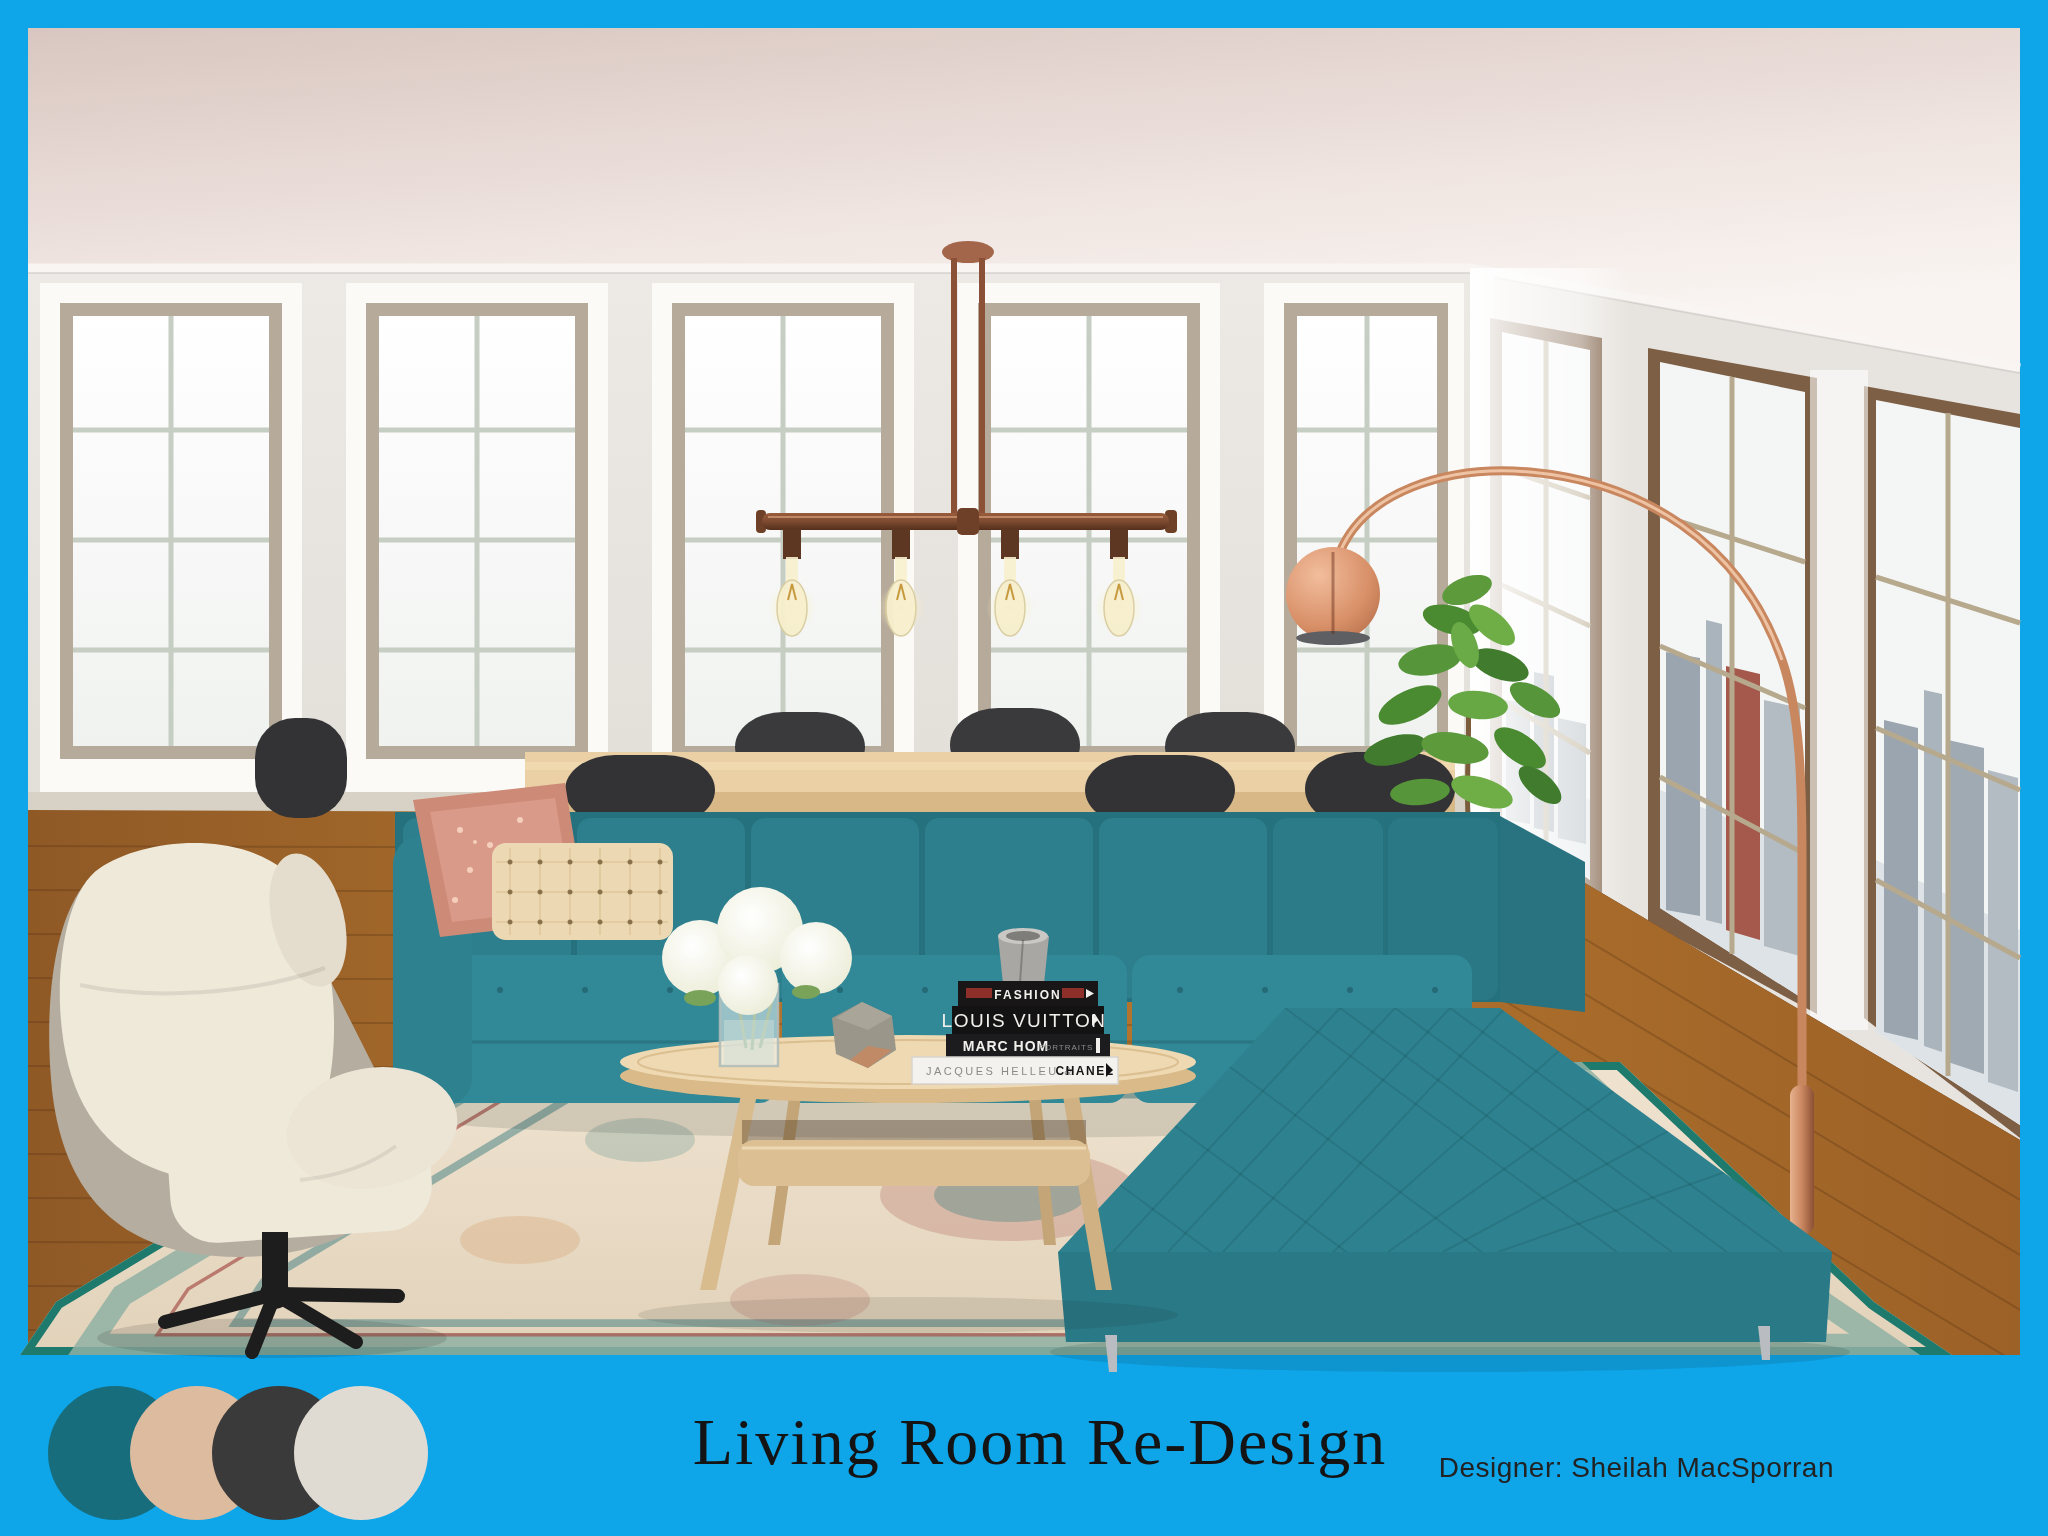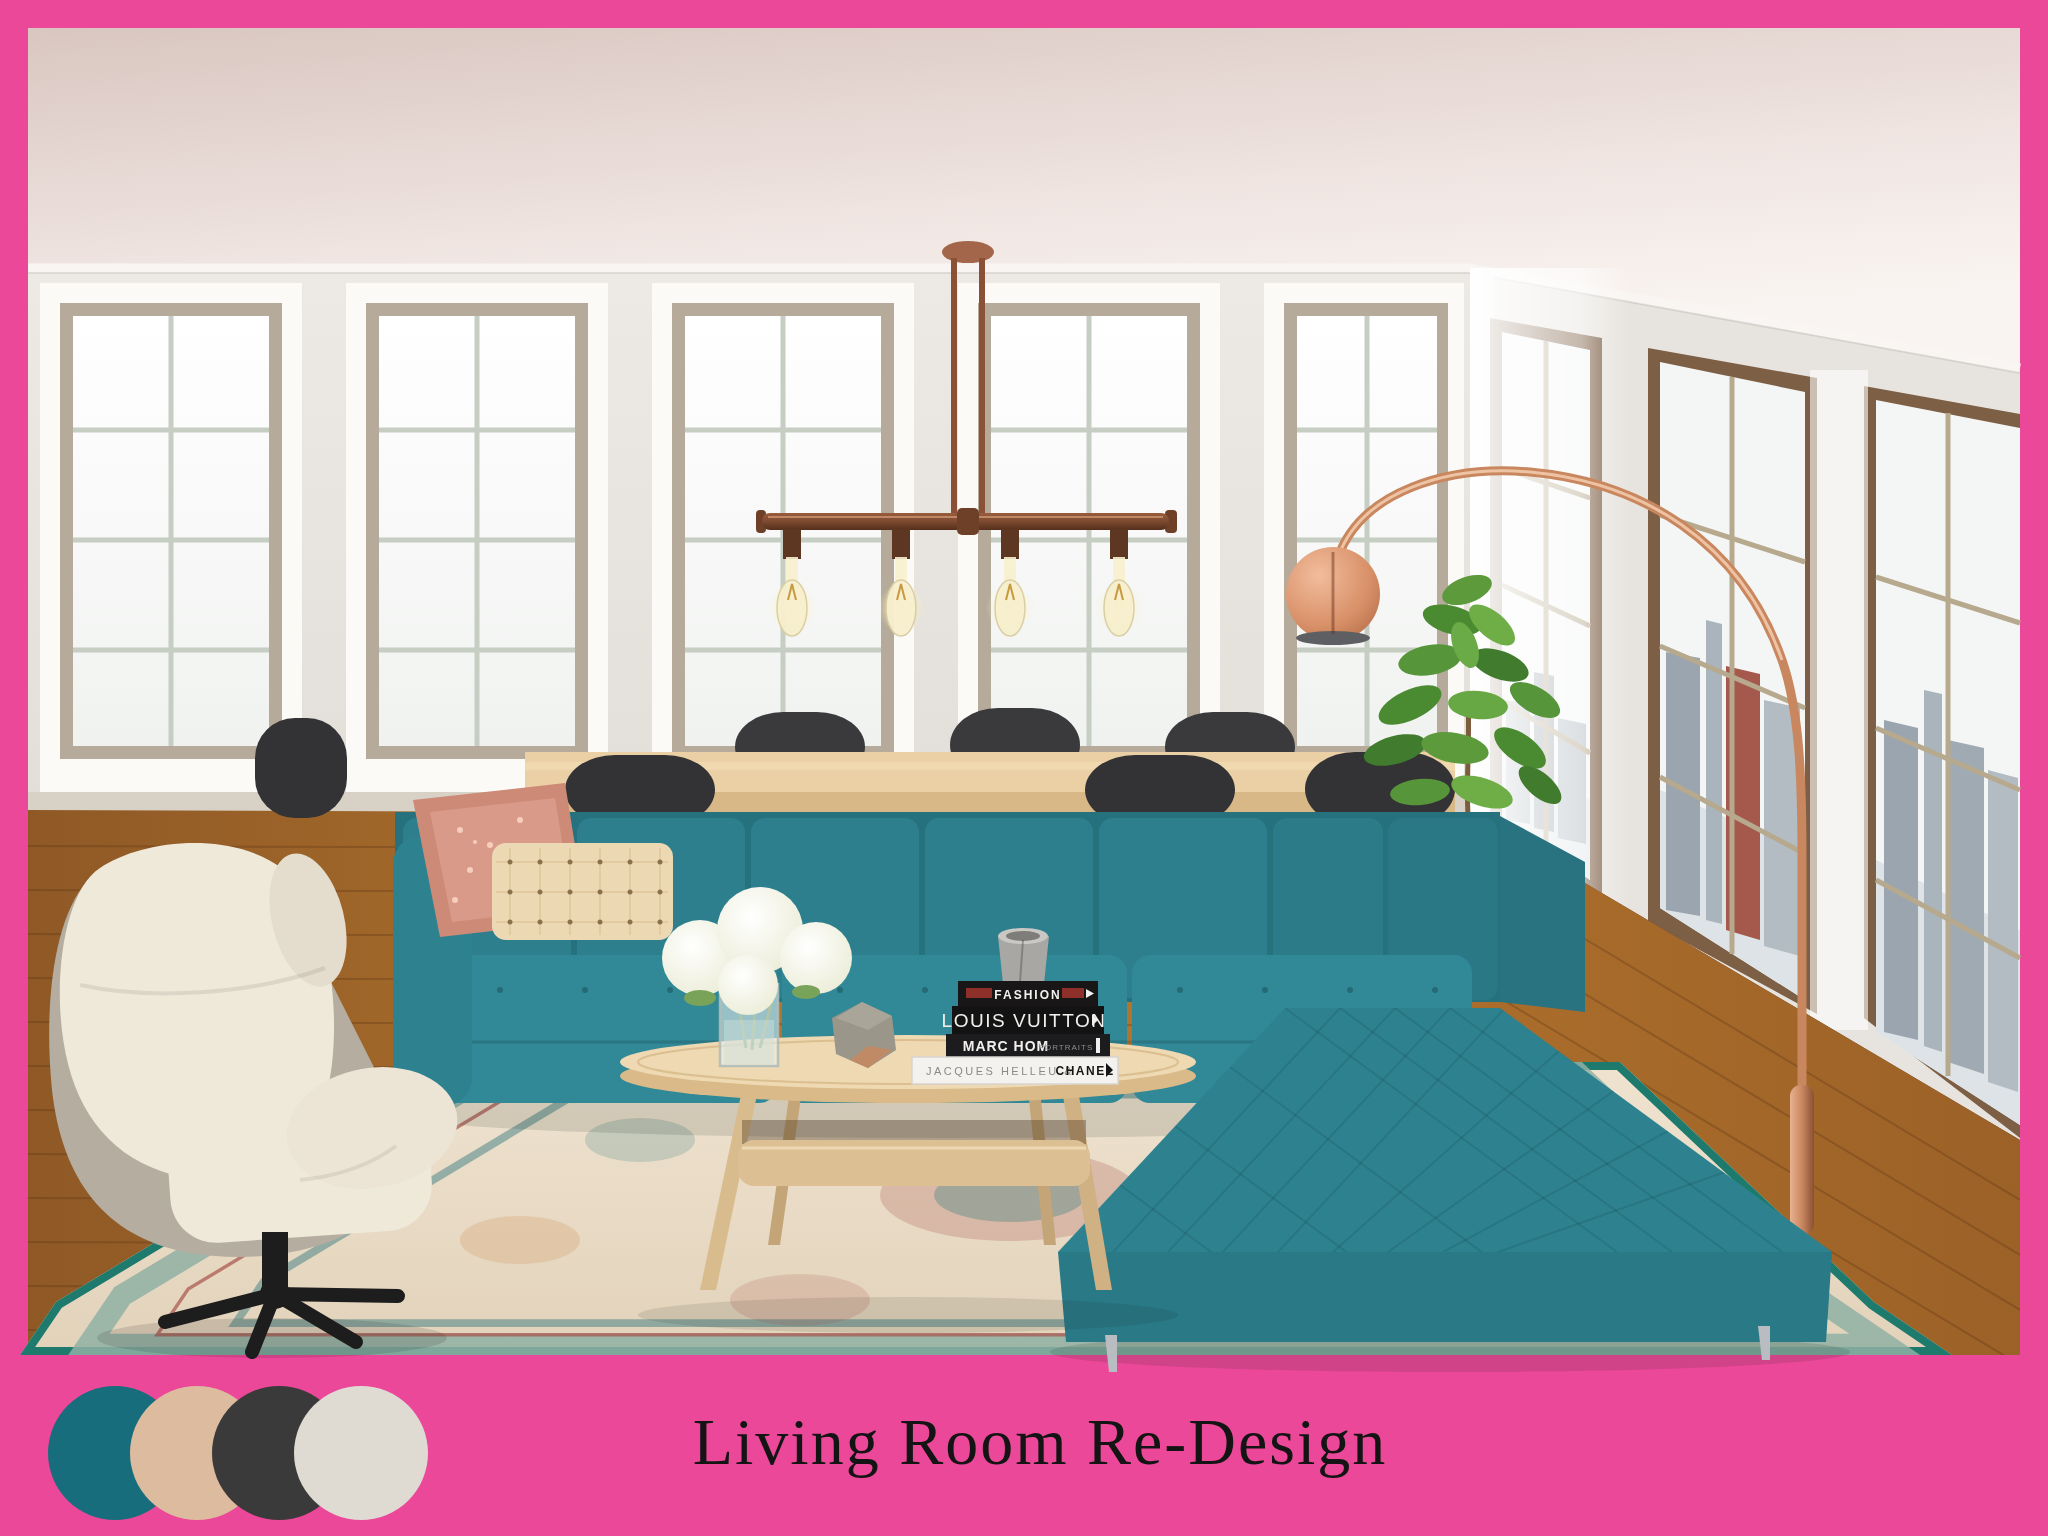--- a/index.html
+++ b/index.html
@@ -1,16 +1,16 @@
 <!DOCTYPE html>
 <html><head>
 <meta charset="utf-8">
 <style>
   html,body{margin:0;padding:0;background:#ffffff;}
-  .board{position:relative;width:2048px;height:1536px;background:#ec4899;overflow:hidden;
+  .board{position:relative;width:2048px;height:1536px;background:#0ea5e9;overflow:hidden;
          font-family:"Liberation Sans",sans-serif;}
   .scene-svg{position:absolute;left:0;top:0;}
   .caption-title{position:absolute;top:1404px;left:0;width:2080px;text-align:center;
     font-family:"Liberation Serif",serif;font-size:66px;font-weight:500;color:#141414;
     letter-spacing:2px;}
   .caption-designer{position:absolute;top:1452px;right:214px;font-size:28px;color:#222;
     letter-spacing:0.5px;font-family:"Liberation Sans",sans-serif;}
   .swatch{position:absolute;width:134px;height:134px;border-radius:50%;top:1386px;}
   .swatch.s0{left:48px;z-index:1;}
   .swatch.s1{left:130px;z-index:2;}
@@ -529,14 +529,15 @@
     </g>
   </g>
 </svg>
 
 <div class="swatch s0" style="background: rgb(24, 109, 125);"></div>
 <div class="swatch s1" style="background: rgb(221, 187, 159);"></div>
 <div class="swatch s2" style="background: rgb(58, 58, 58);"></div>
 <div class="swatch s3" style="background: rgb(223, 219, 211);"></div>
 
 <div class="caption-title">Living Room Re-Design</div>
+<div class="caption-designer">Designer: Sheilah MacSporran</div>
 
 </div>
 
 </body></html>

